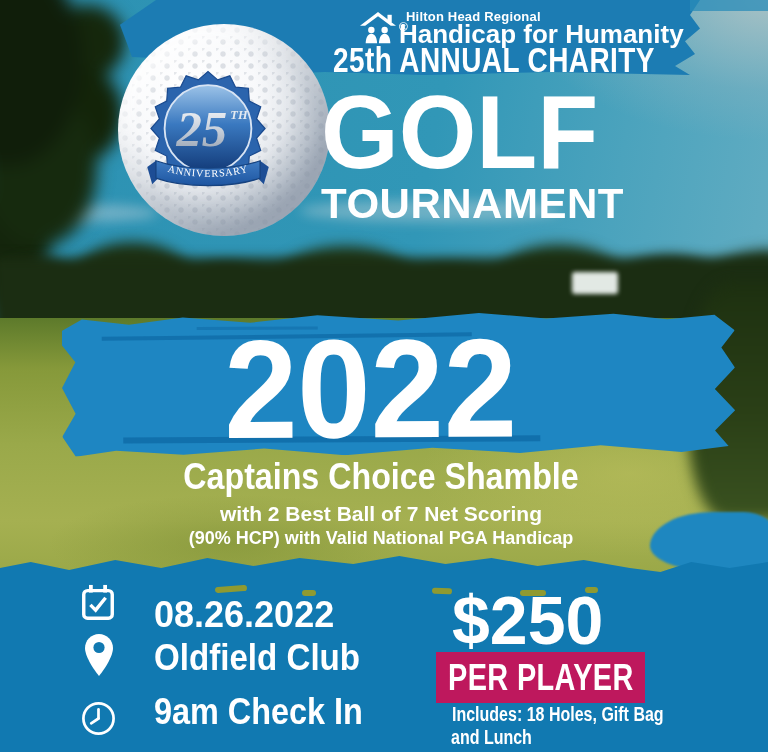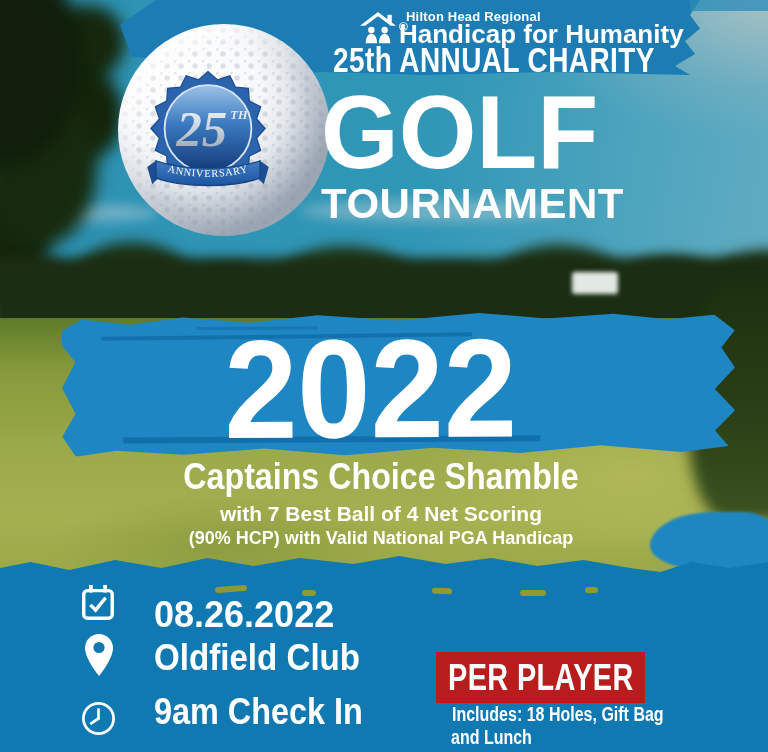--- a/index.html
+++ b/index.html
@@ -103,21 +103,21 @@
   .sp5{left:585px;top:587px;width:13px;}
 
   .icon-cal{left:80px;top:584px;width:36px;height:38px;}
   .icon-pin{left:82px;top:632px;width:34px;height:50px;}
   .icon-clock{left:80px;top:700px;width:37px;height:37px;}
   .detail-date{left:154px;top:597px;font-size:36px;}
   .detail-club{left:154px;top:640px;font-size:36px;transform:scaleX(.92);transform-origin:left top;}
   .detail-checkin{left:154px;top:694px;font-size:36px;transform:scaleX(.90);transform-origin:left top;}
 
   .price{left:452px;top:586px;font-size:68px;}
-  .price-unit-box{left:436px;top:652px;width:209px;height:51px;background:#b91c1c;}
+  .price-unit-box{left:436px;top:652px;width:209px;height:51px;background:#be185d;}
   .price-unit{left:12px;top:7px;font-size:37px;letter-spacing:.5px;transform:scaleX(.78);transform-origin:left top;}
   .includes1{left:452px;top:704px;font-size:20px;transform:scaleX(.80);transform-origin:left top;}
   .includes2{left:451px;top:727px;font-size:20px;transform:scaleX(.80);transform-origin:left top;}
 </style>
 </head>
 <body>
 
 <div id="flyer">
 
   <div class="sky"></div>
@@ -185,21 +185,21 @@
   <div class="txt title-tournament">TOURNAMENT</div>
 
   <div class="banner">
     <div class="streak1"></div>
     <div class="streak2"></div>
     <div class="streak3"></div>
     <div class="banner-year">2022</div>
   </div>
 
   <div class="txt fmt-title">Captains Choice Shamble</div>
-  <div class="txt fmt-sub1">with 7 Best Ball of 4 Net Scoring</div>
+  <div class="txt fmt-sub1">with 2 Best Ball of 7 Net Scoring</div>
   <div class="txt fmt-sub2">(90% HCP) with Valid National PGA Handicap</div>
 
   <div class="bottom-panel"></div>
   <div class="speck sp1"></div>
   <div class="speck sp2"></div>
   <div class="speck sp3"></div>
   <div class="speck sp4"></div>
   <div class="speck sp5"></div>
 
   <svg class="icon-cal" viewBox="0 0 36 40">
@@ -216,19 +216,20 @@
   </svg>
   <div class="txt detail-club">Oldfield Club</div>
 
   <svg class="icon-clock" viewBox="0 0 38 38">
     <circle cx="19" cy="19" r="15.5" fill="none" stroke="#fff" stroke-width="2.8"></circle>
     <line x1="19" y1="19" x2="19" y2="9.5" stroke="#fff" stroke-width="2.8" stroke-linecap="round"></line>
     <line x1="19" y1="19" x2="11.5" y2="24" stroke="#fff" stroke-width="2.8" stroke-linecap="round"></line>
   </svg>
   <div class="txt detail-checkin">9am Check In</div>
 
+  <div class="txt price">$250</div>
   <div class="price-unit-box">
     <div class="txt price-unit">PER PLAYER</div>
   </div>
   <div class="txt includes1">Includes: 18 Holes, Gift Bag</div>
   <div class="txt includes2">and Lunch</div>
 
 </div>
 
 </body></html>

